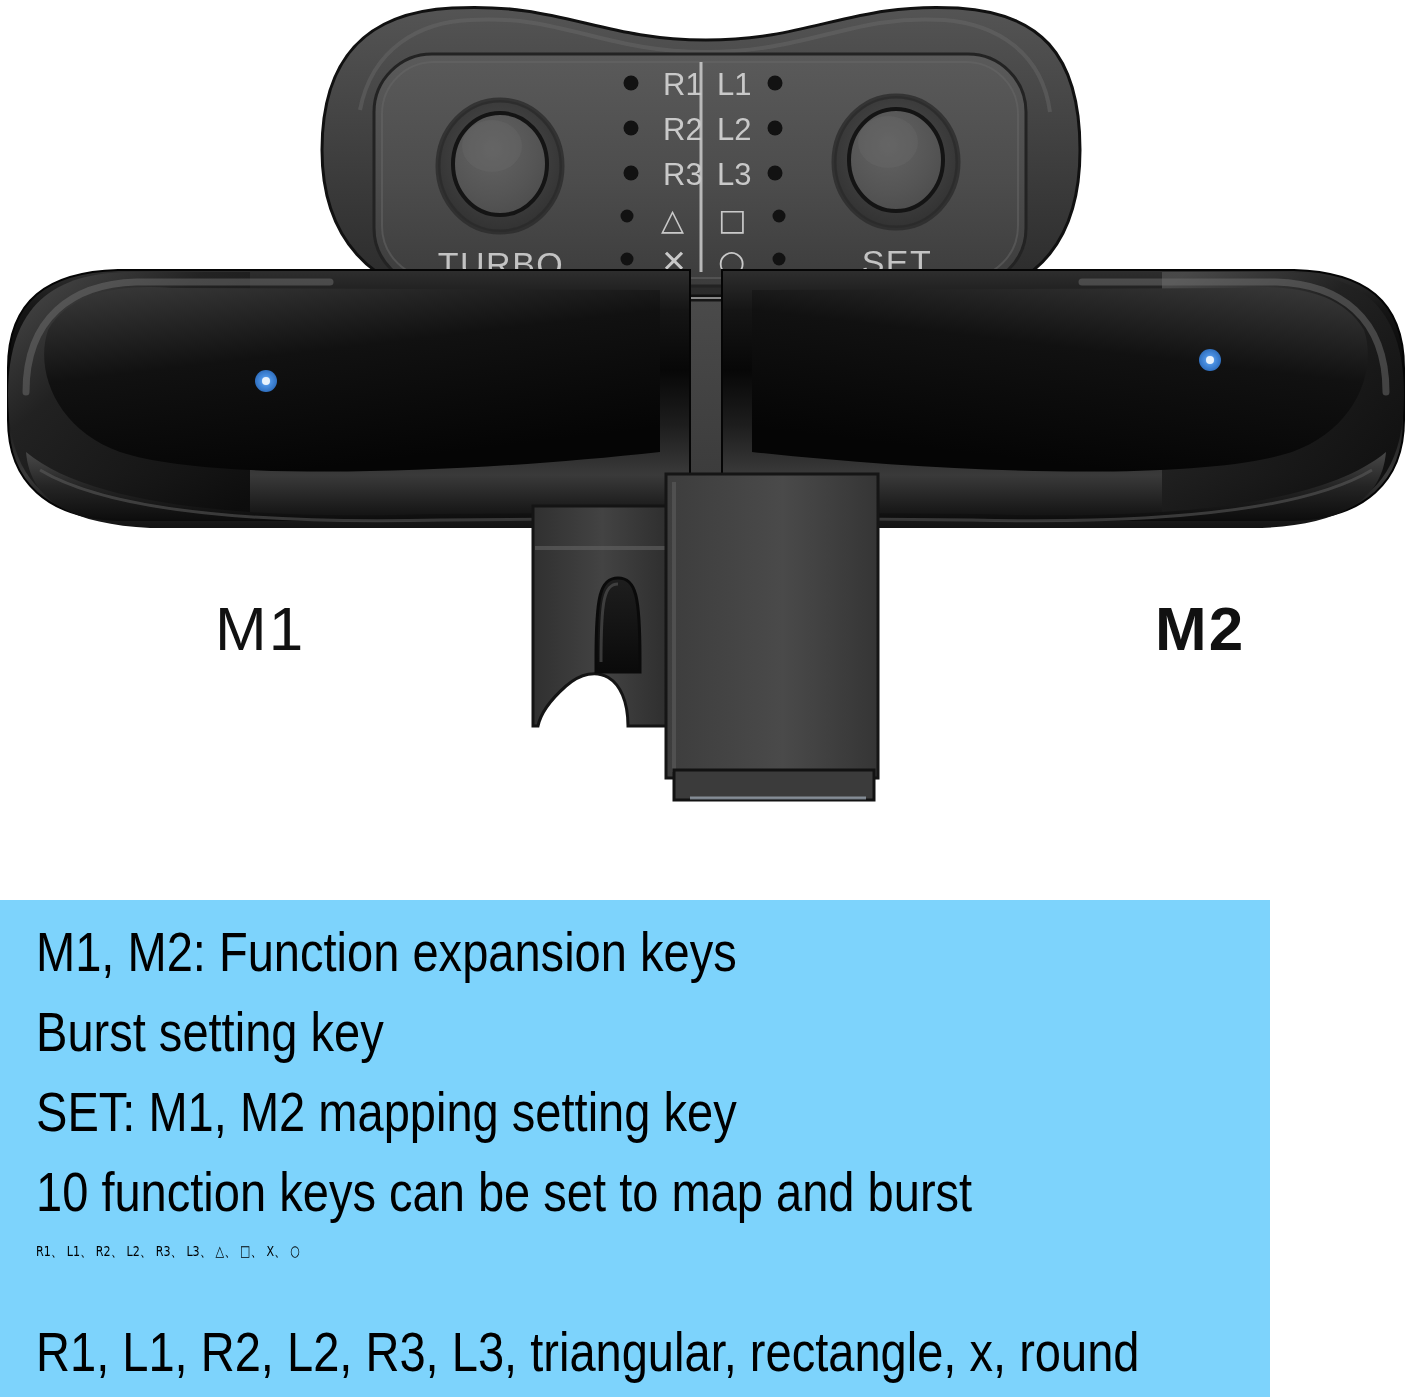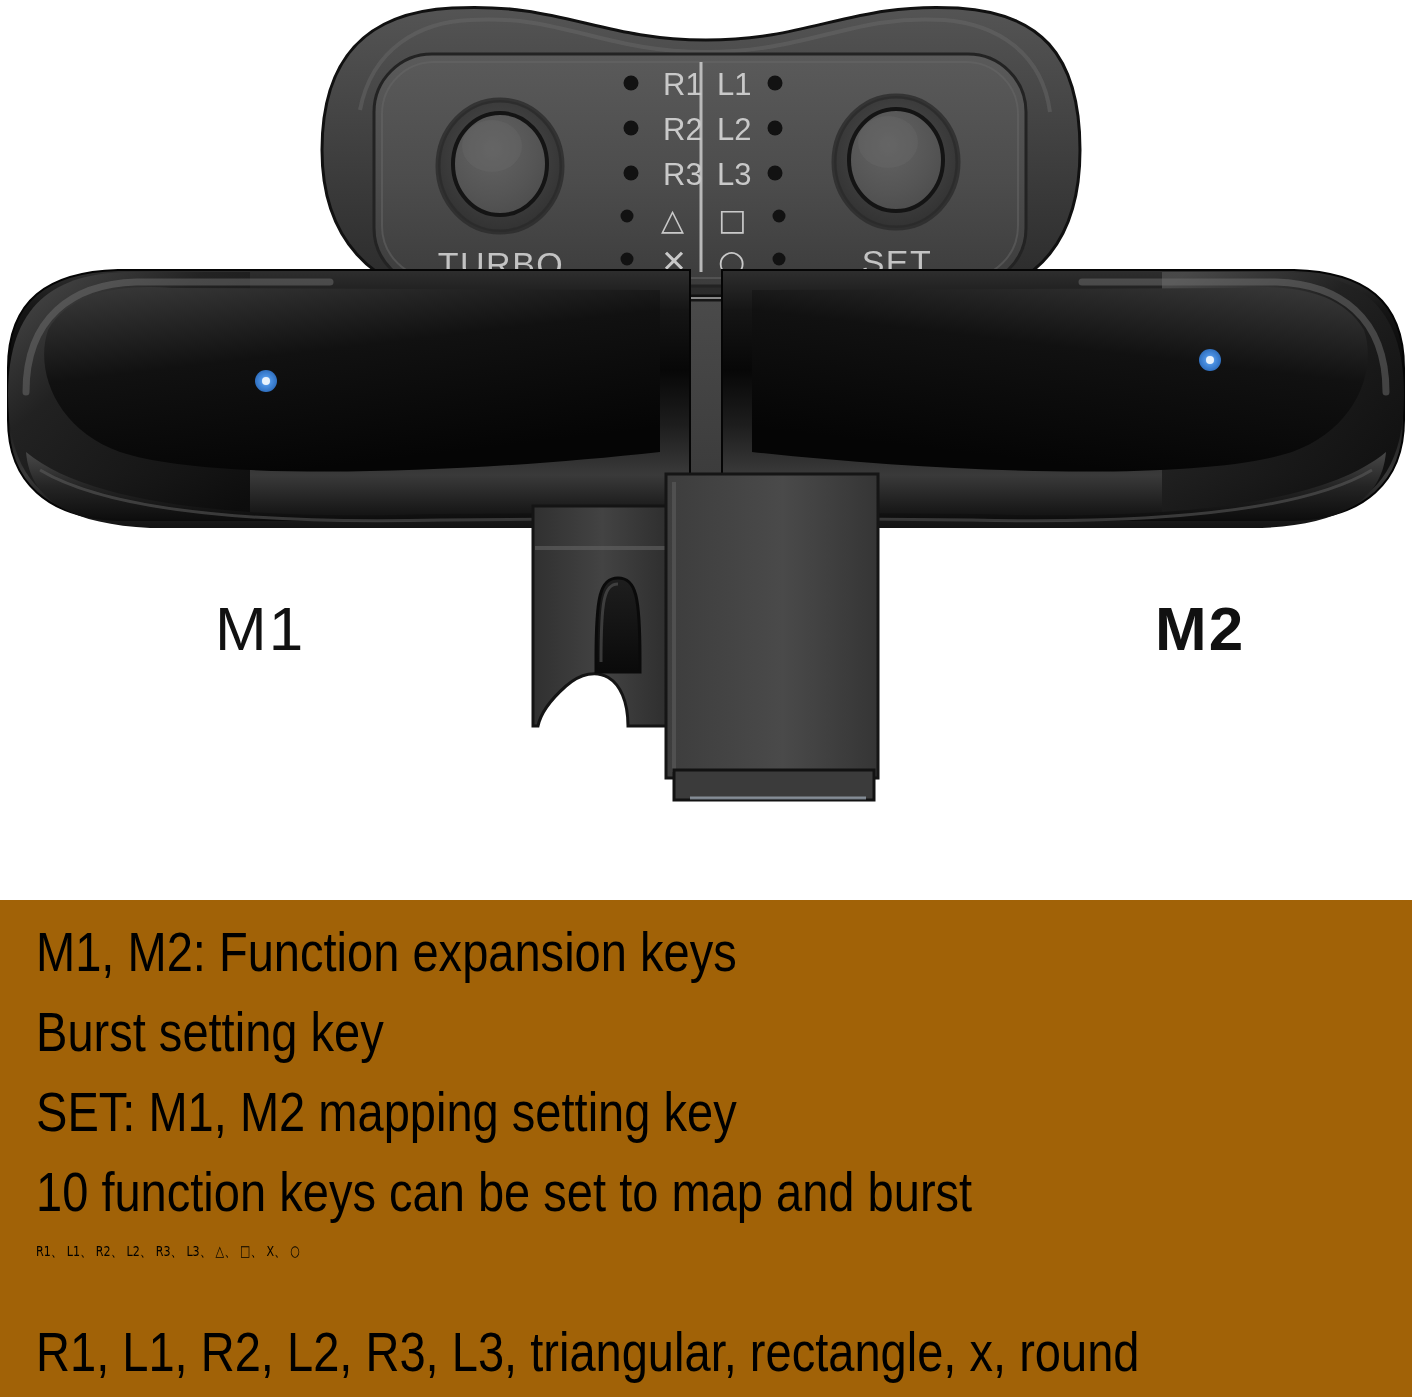--- a/index.html
+++ b/index.html
@@ -46,23 +46,23 @@
     text-align: center;
   }
   #callout-m1 { left: 215px; top: 598px; }
   #callout-m2 { left: 1155px; top: 598px; font-weight: bold; }
 
   
   #description-block {
     position: absolute;
     left: 0;
     top: 900px;
-    width: 1412px;
+    width: 1270px;
     height: 497px;
-    background: #a16207;
+    background: #7dd3fc;
   }
   .desc-line {
     position: absolute;
     left: 36px;
     font-family: "Liberation Sans Narrow", "Liberation Sans", "DejaVu Sans Condensed", "DejaVu Sans", sans-serif;
     font-stretch: condensed;
     font-size: 56px;
     font-weight: 400;
     color: #000000;
     line-height: 1;

